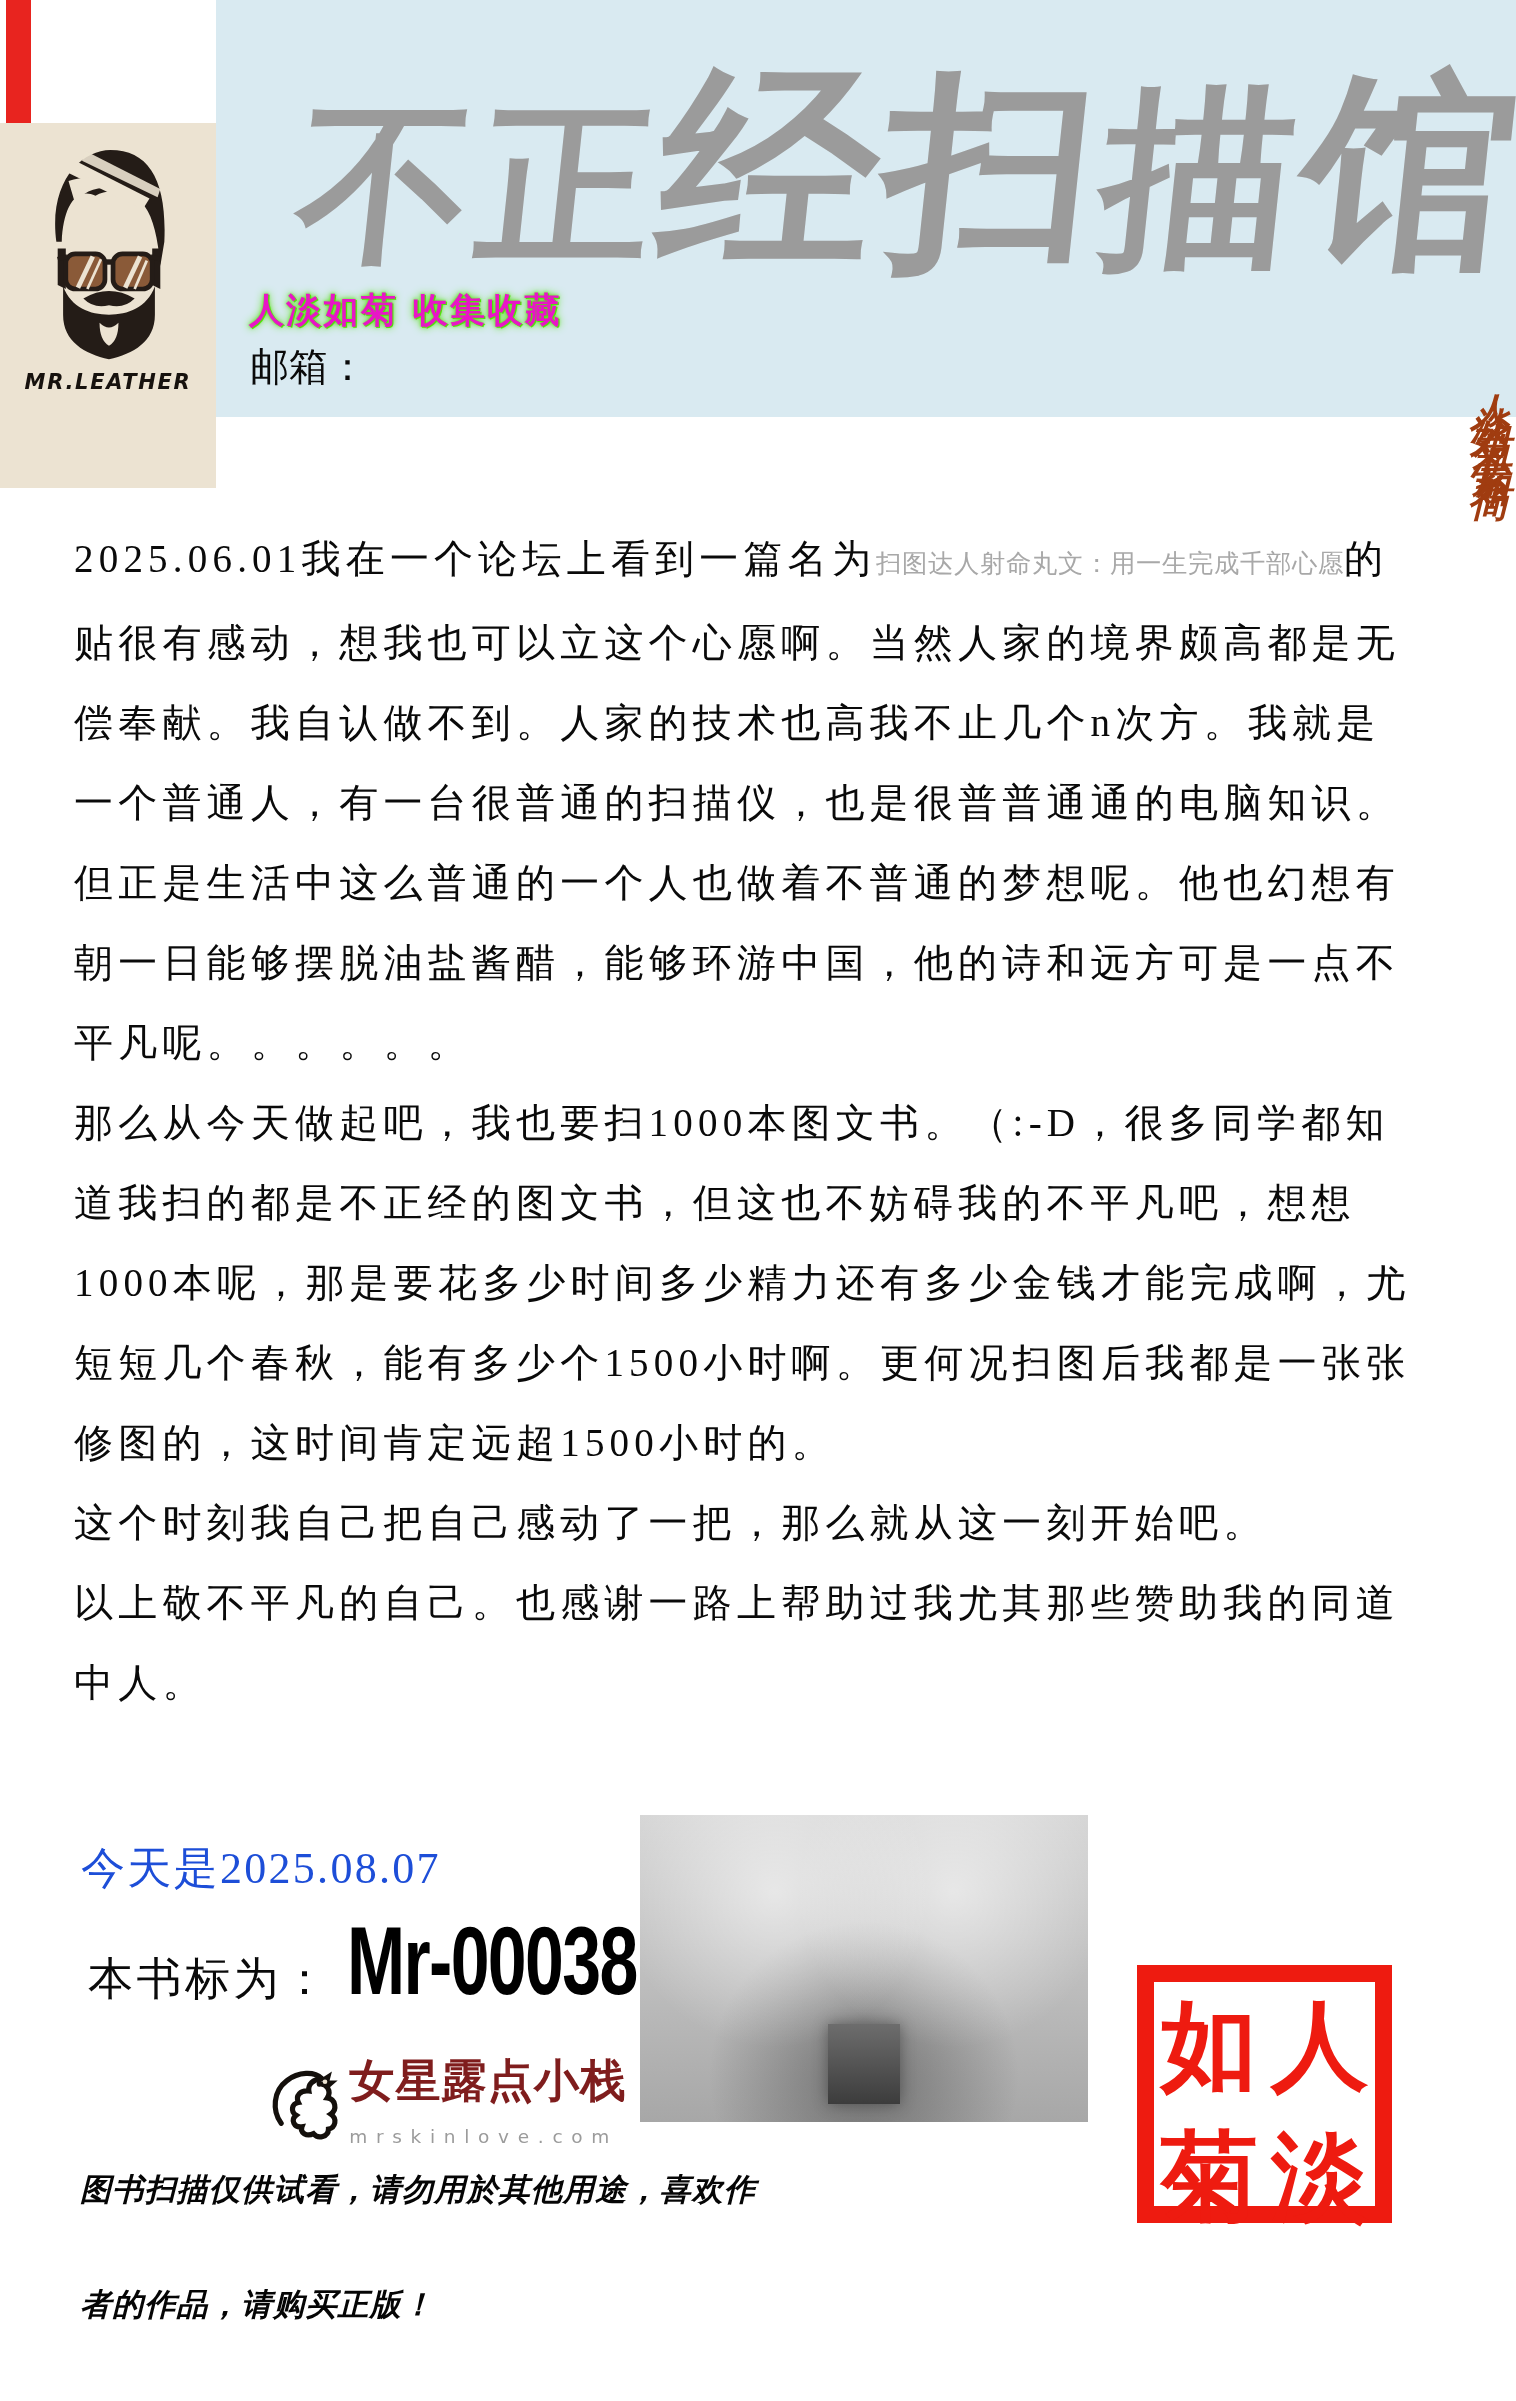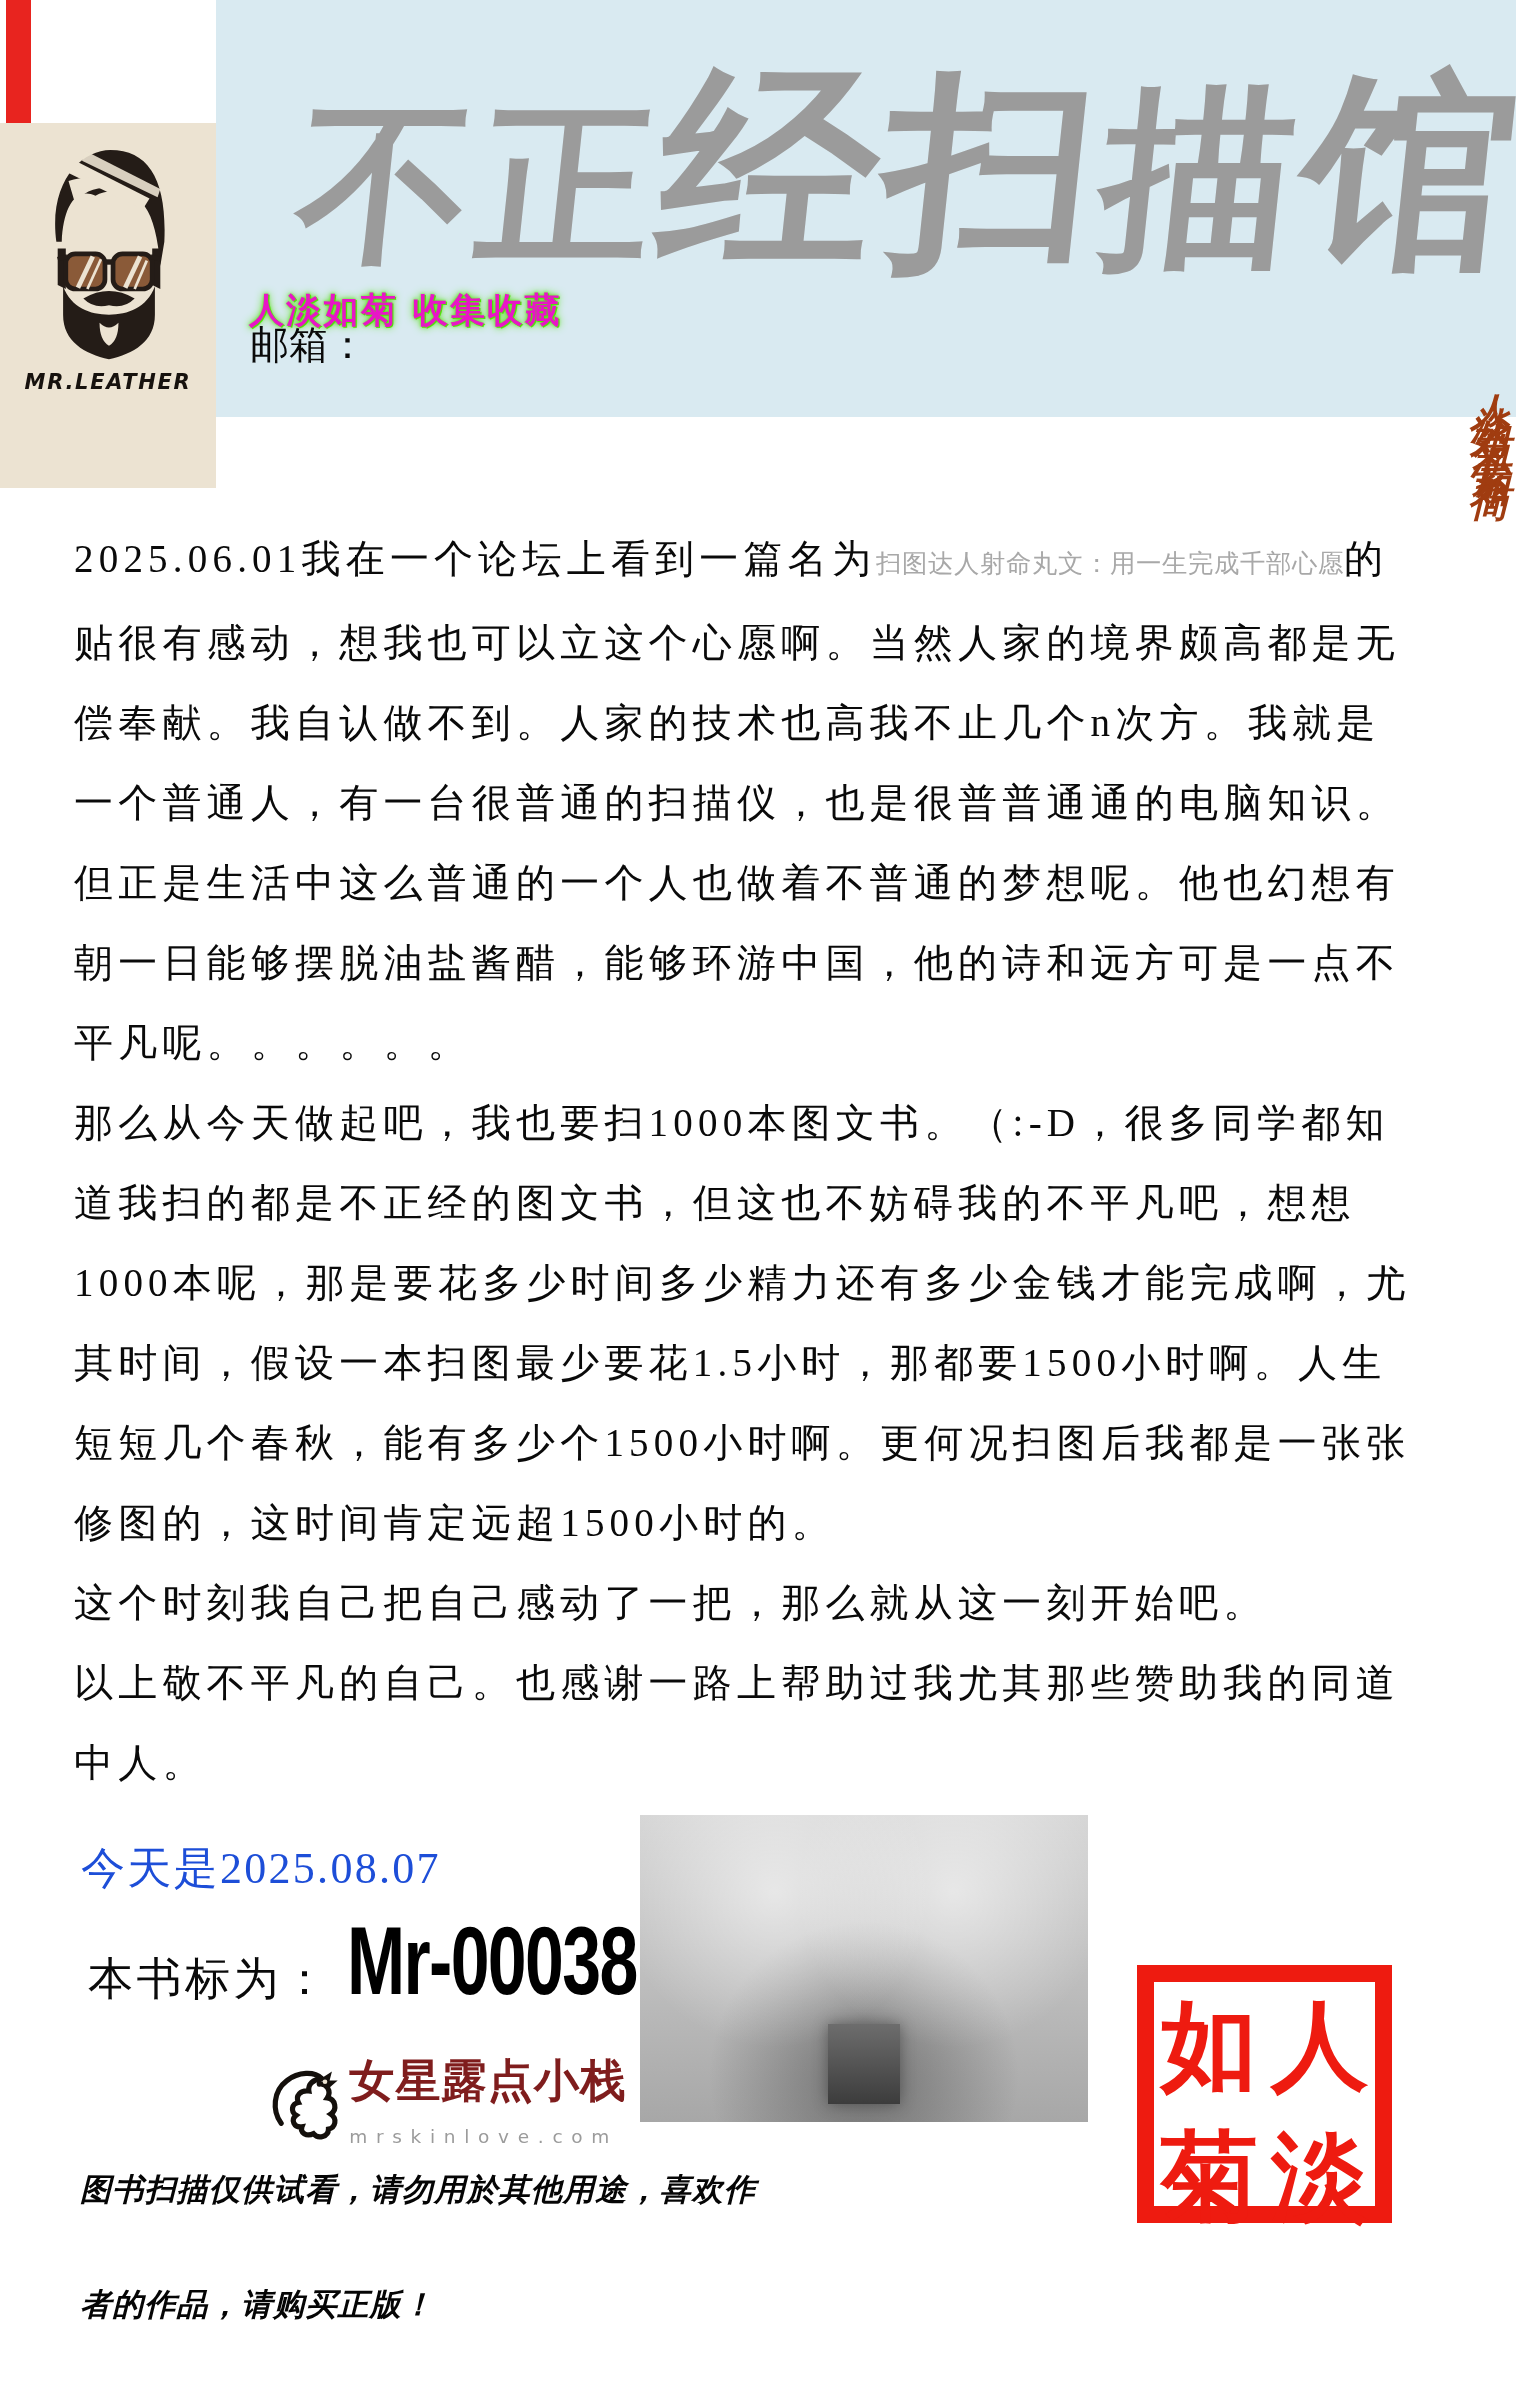--- a/index.html
+++ b/index.html
@@ -21,21 +21,21 @@
   .big-title span:nth-child(1){font-size:173px;font-weight:600;}
   .big-title span:nth-child(2){font-size:173px;font-weight:600;}
   .big-title span:nth-child(3){font-size:217px;font-weight:900;}
   .big-title span:nth-child(4){font-size:211px;font-weight:900;}
   .big-title span:nth-child(5){font-size:194px;font-weight:800;}
   .big-title span:nth-child(6){font-size:211px;font-weight:900;}
 
   .tagline{position:absolute;left:249px;top:287px;font-family:"DejaVu Sans",sans-serif;
       font-weight:900;font-size:35px;letter-spacing:2.3px;color:#e816c6;
       text-shadow:0 0 3.5px #54e00c,0 0 8px #54e00c,1.2px 1.2px 0 #54e00c;text-align:right;}
-  .email-row{position:absolute;left:250px;top:318px;display:flex;align-items:baseline;color:#0a0a0a;}
+  .email-row{position:absolute;left:250px;top:340px;display:flex;align-items:baseline;color:#0a0a0a;}
   .email-label{font-size:39px;font-family:"Liberation Serif",serif;}
   .email-address{font-size:37px;font-family:"DejaVu Sans Mono",monospace;margin-left:7px;}
 
   
   .side-note{position:absolute;right:2.3px;top:364px;height:451px;
       writing-mode:vertical-rl;text-orientation:upright;
       font-family:"DejaVu Serif",serif;font-style:italic;font-weight:700;
       font-size:38px;letter-spacing:12.7px;color:#a03c10;}
 
   
@@ -145,21 +145,20 @@
 
     <div class="body-line">贴很有感动，想我也可以立这个心愿啊。当然人家的境界颇高都是无</div>
         <div class="body-line">偿奉献。我自认做不到。人家的技术也高我不止几个n次方。我就是</div>
         <div class="body-line">一个普通人，有一台很普通的扫描仪，也是很普普通通的电脑知识。</div>
         <div class="body-line">但正是生活中这么普通的一个人也做着不普通的梦想呢。他也幻想有</div>
         <div class="body-line">朝一日能够摆脱油盐酱醋，能够环游中国，他的诗和远方可是一点不</div>
         <div class="body-line">平凡呢。。。。。。</div>
         <div class="body-line">那么从今天做起吧，我也要扫1000本图文书。（:-D，很多同学都知</div>
         <div class="body-line">道我扫的都是不正经的图文书，但这也不妨碍我的不平凡吧，想想</div>
         <div class="body-line">1000本呢，那是要花多少时间多少精力还有多少金钱才能完成啊，尤</div>
-        <div class="body-line">其时间，假设一本扫图最少要花1.5小时，那都要1500小时啊。人生</div>
         <div class="body-line">短短几个春秋，能有多少个1500小时啊。更何况扫图后我都是一张张</div>
         <div class="body-line">修图的，这时间肯定远超1500小时的。</div>
         <div class="body-line">这个时刻我自己把自己感动了一把，那么就从这一刻开始吧。</div>
         <div class="body-line">以上敬不平凡的自己。也感谢一路上帮助过我尤其那些赞助我的同道</div>
         <div class="body-line">中人。</div>
       </div>
   </div>
 
   <div class="date-line">今天是2025.08.07</div>
 

